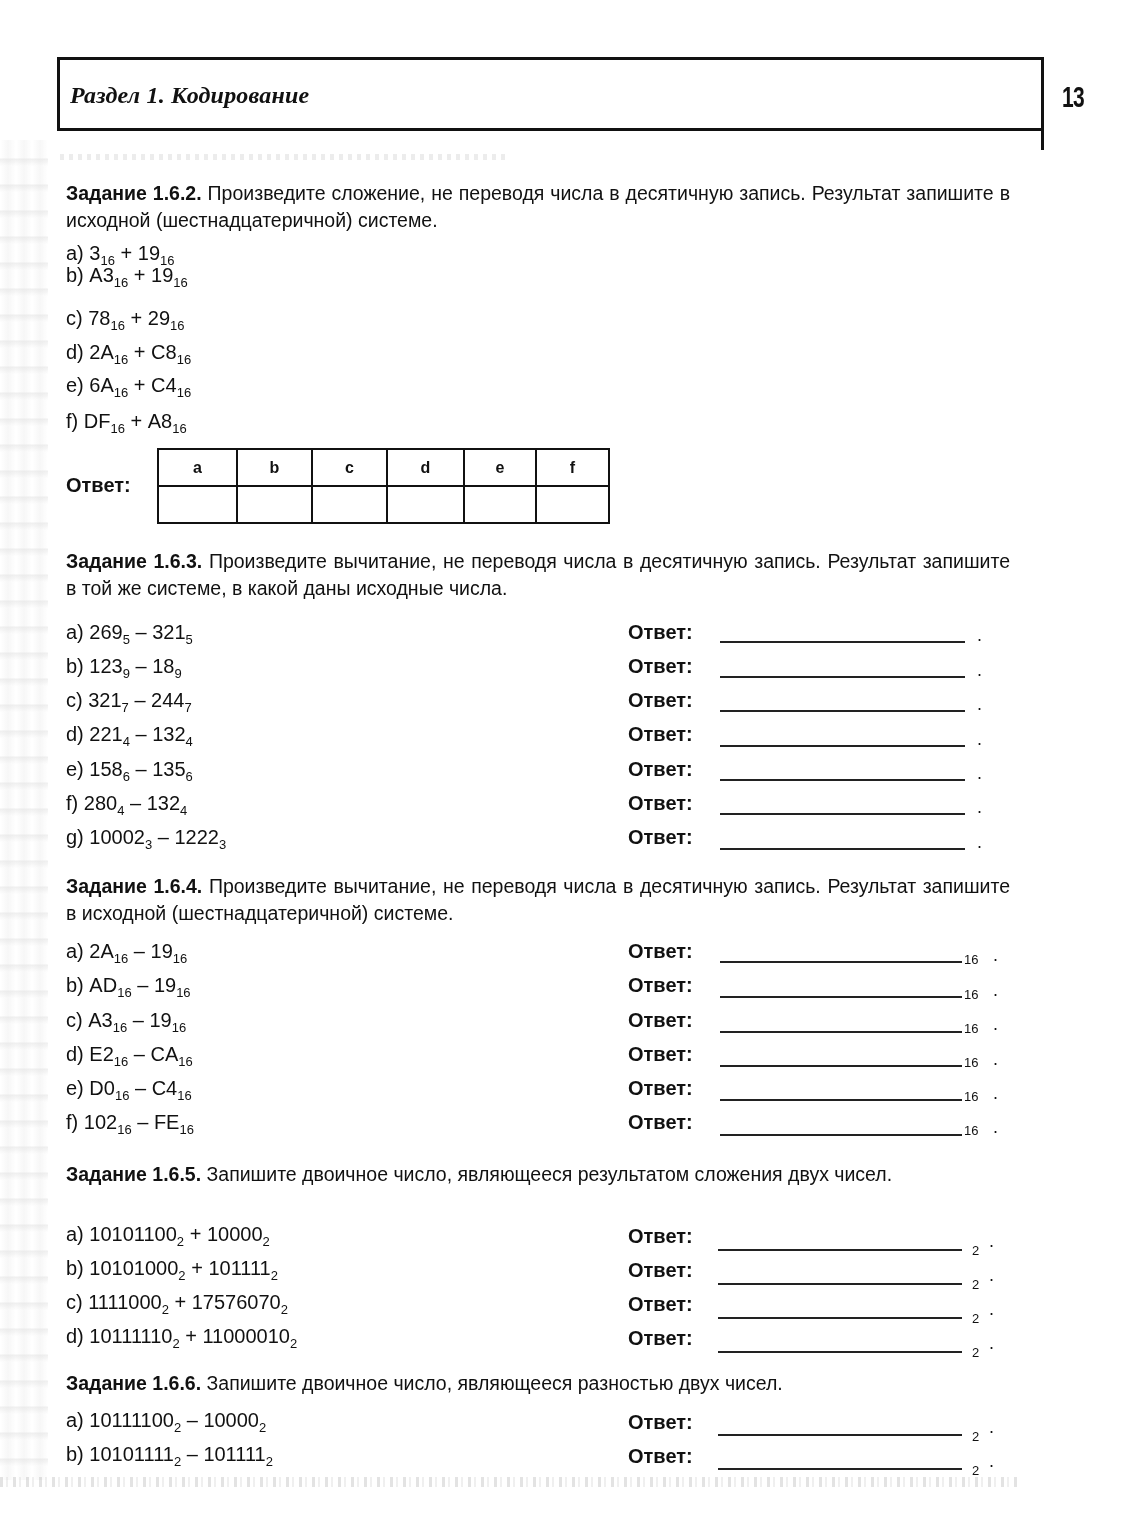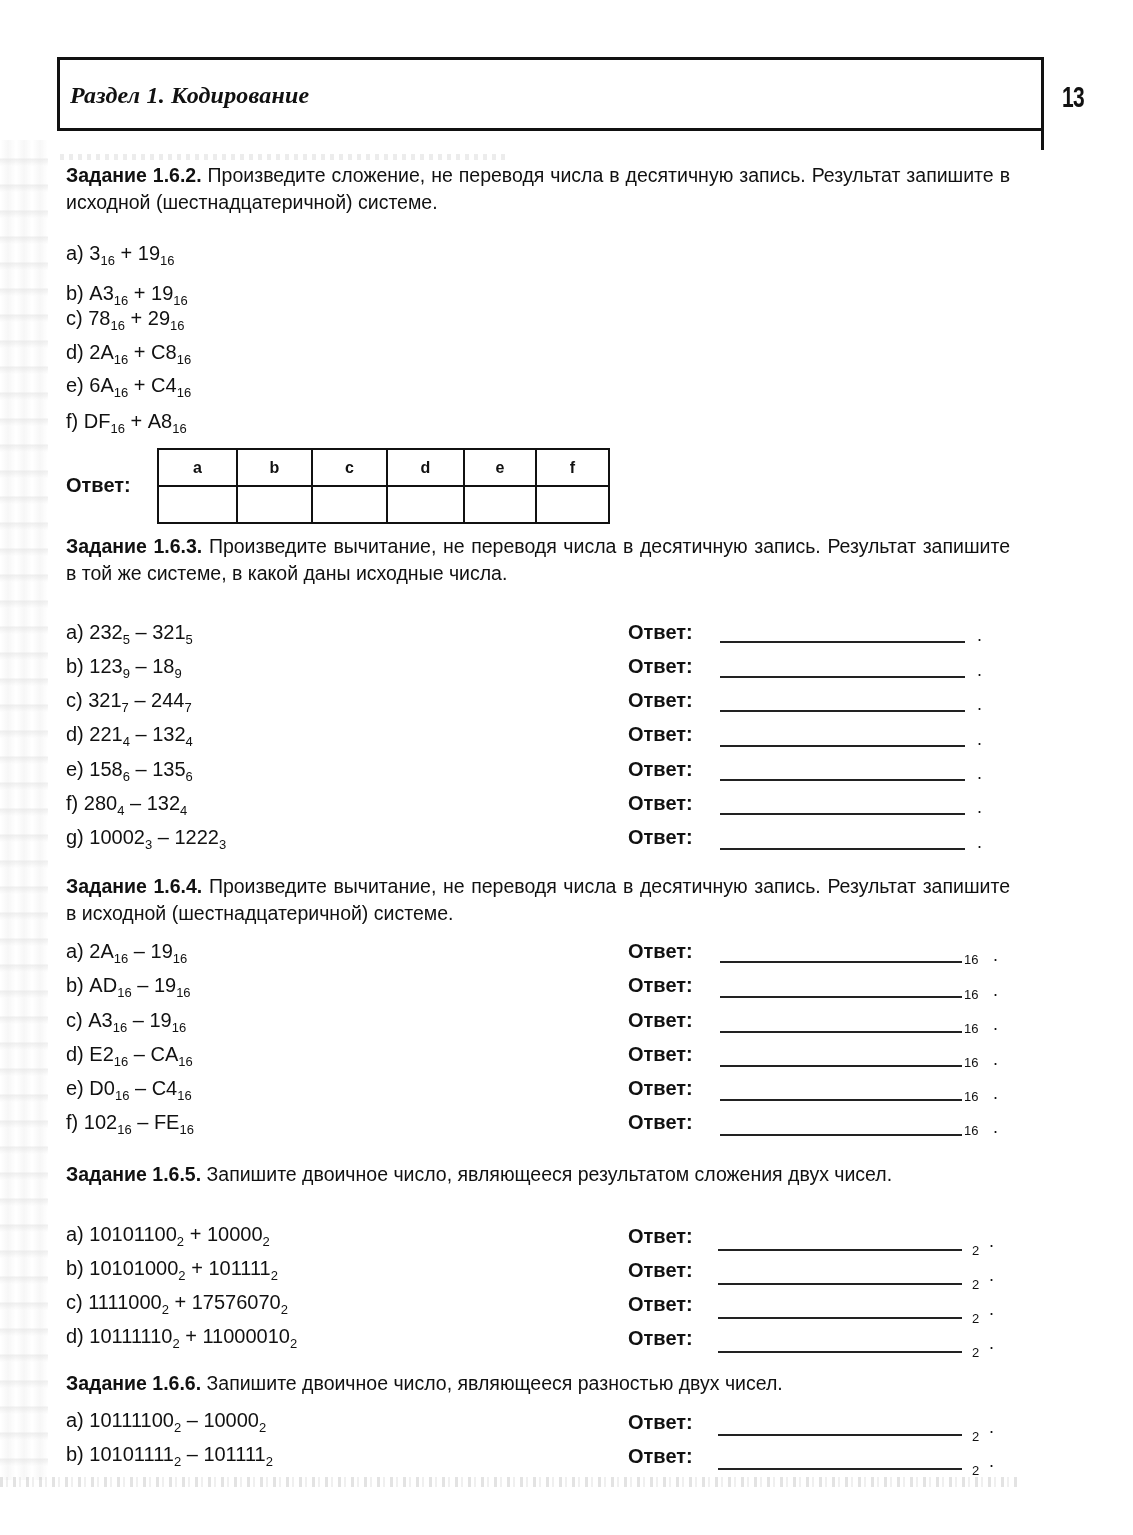--- a/index.html
+++ b/index.html
@@ -85,29 +85,29 @@
 <div class="margin-texture"></div>
 <div class="top-noise"></div>
 <div class="bottom-noise"></div>
 
 <div class="header-box">
   <div class="header-title">Раздел 1. Кодирование</div>
 </div>
 <div class="header-tail"></div>
 <div class="page-number">13</div>
 
-<div class="task-title" style="top:162px">
+<div class="task-title" style="top:180px">
   <b>Задание 1.6.2.</b>
   <span>Произведите сложение, не переводя числа в десятичную запись. Результат запишите в исходной (шестнадцатеричной) системе.</span>
 </div>
 
 <div class="item" style="top:240px">
   <span>a)</span>&nbsp;<span>3</span><sub>16</sub>&nbsp;<span>+</span>&nbsp;<span>19</span><sub>16</sub>
 </div>
-<div class="item" style="top:280px">
+<div class="item" style="top:262px">
   <span>b)</span>&nbsp;<span>A3</span><sub>16</sub>&nbsp;<span>+</span>&nbsp;<span>19</span><sub>16</sub>
 </div>
 <div class="item" style="top:305px">
   <span>c)</span>&nbsp;<span>78</span><sub>16</sub>&nbsp;<span>+</span>&nbsp;<span>29</span><sub>16</sub>
 </div>
 <div class="item" style="top:339px">
   <span>d)</span>&nbsp;<span>2A</span><sub>16</sub>&nbsp;<span>+</span>&nbsp;<span>C8</span><sub>16</sub>
 </div>
 <div class="item" style="top:372px">
   <span>e)</span>&nbsp;<span>6A</span><sub>16</sub>&nbsp;<span>+</span>&nbsp;<span>C4</span><sub>16</sub>
@@ -131,26 +131,26 @@
     <td></td>
     <td></td>
     <td></td>
     <td></td>
     <td></td>
     <td></td>
   </tr>
 </tbody>
   </table>
 
-<div class="task-title" style="top:533px">
+<div class="task-title" style="top:548px">
   <b>Задание 1.6.3.</b>
   <span>Произведите вычитание, не переводя числа в десятичную запись. Результат запишите в той же системе, в какой даны исходные числа.</span>
 </div>
 
-<div class="item" style="top:619px"><span>a)</span>&nbsp;<span>232</span><sub>5</sub>&nbsp;<span>–</span>&nbsp;<span>321</span><sub>5</sub></div>
+<div class="item" style="top:619px"><span>a)</span>&nbsp;<span>269</span><sub>5</sub>&nbsp;<span>–</span>&nbsp;<span>321</span><sub>5</sub></div>
 <div class="item" style="top:653px"><span>b)</span>&nbsp;<span>123</span><sub>9</sub>&nbsp;<span>–</span>&nbsp;<span>18</span><sub>9</sub></div>
 <div class="item" style="top:687px"><span>c)</span>&nbsp;<span>321</span><sub>7</sub>&nbsp;<span>–</span>&nbsp;<span>244</span><sub>7</sub></div>
 <div class="item" style="top:721px"><span>d)</span>&nbsp;<span>221</span><sub>4</sub>&nbsp;<span>–</span>&nbsp;<span>132</span><sub>4</sub></div>
 <div class="item" style="top:756px"><span>e)</span>&nbsp;<span>158</span><sub>6</sub>&nbsp;<span>–</span>&nbsp;<span>135</span><sub>6</sub></div>
 <div class="item" style="top:790px"><span>f)</span>&nbsp;<span>280</span><sub>4</sub>&nbsp;<span>–</span>&nbsp;<span>132</span><sub>4</sub></div>
 <div class="item" style="top:824px"><span>g)</span>&nbsp;<span>10002</span><sub>3</sub>&nbsp;<span>–</span>&nbsp;<span>1222</span><sub>3</sub></div>
 
 <div class="ans" style="top:619px">Ответ:</div>
 <div class="line" style="left:720px;top:641px;width:245px"></div>
 <div class="dot" style="left:977px;top:626px">.</div>

